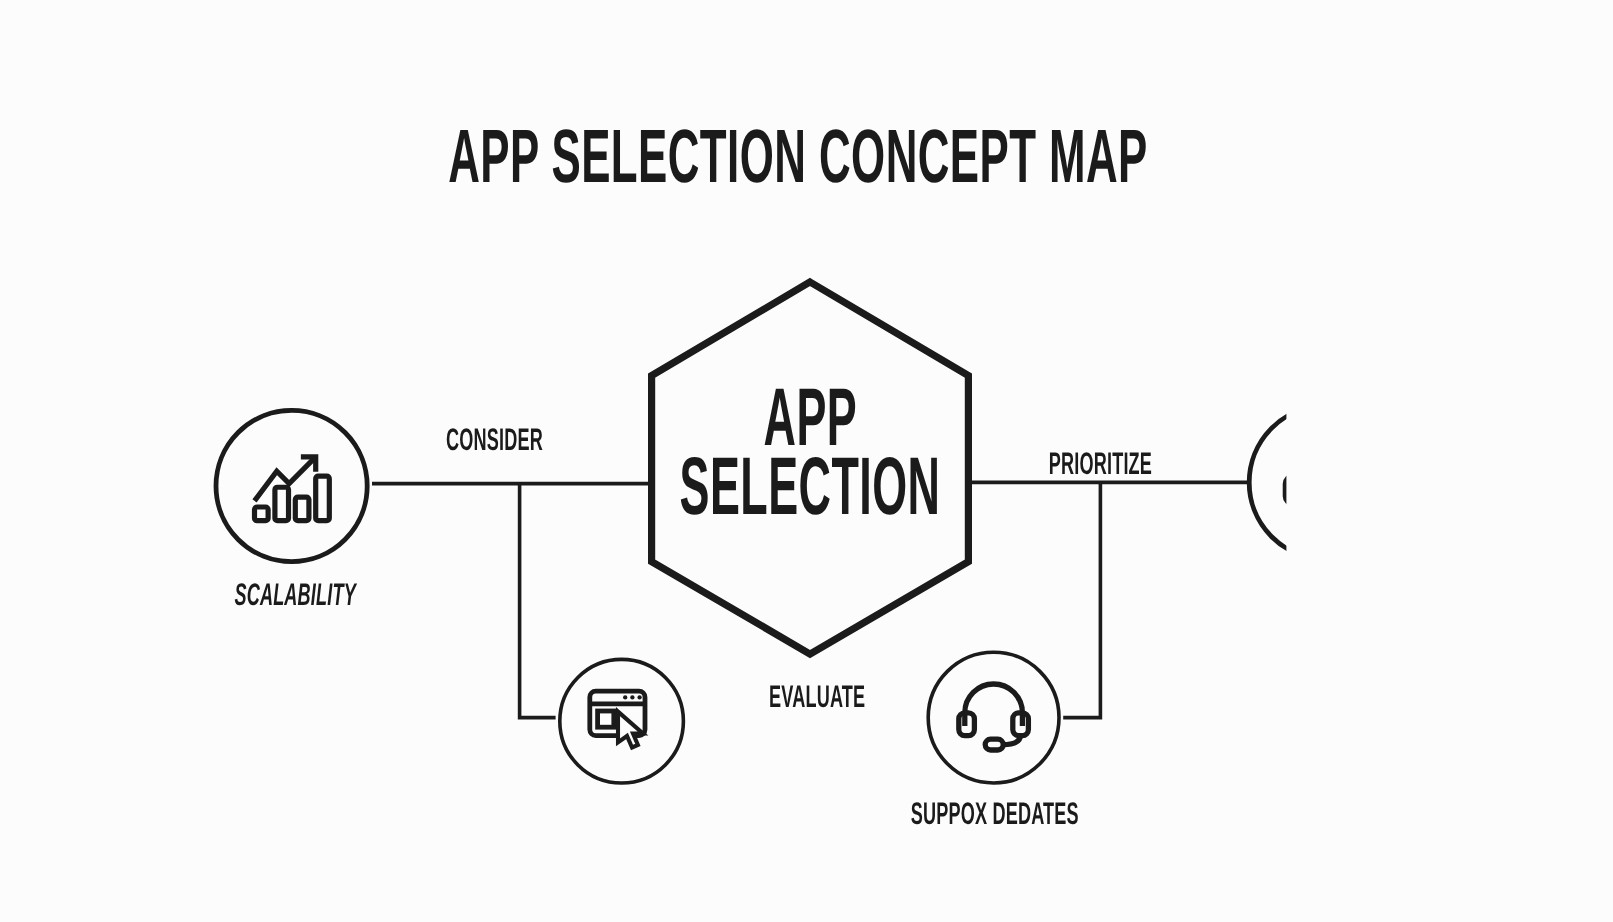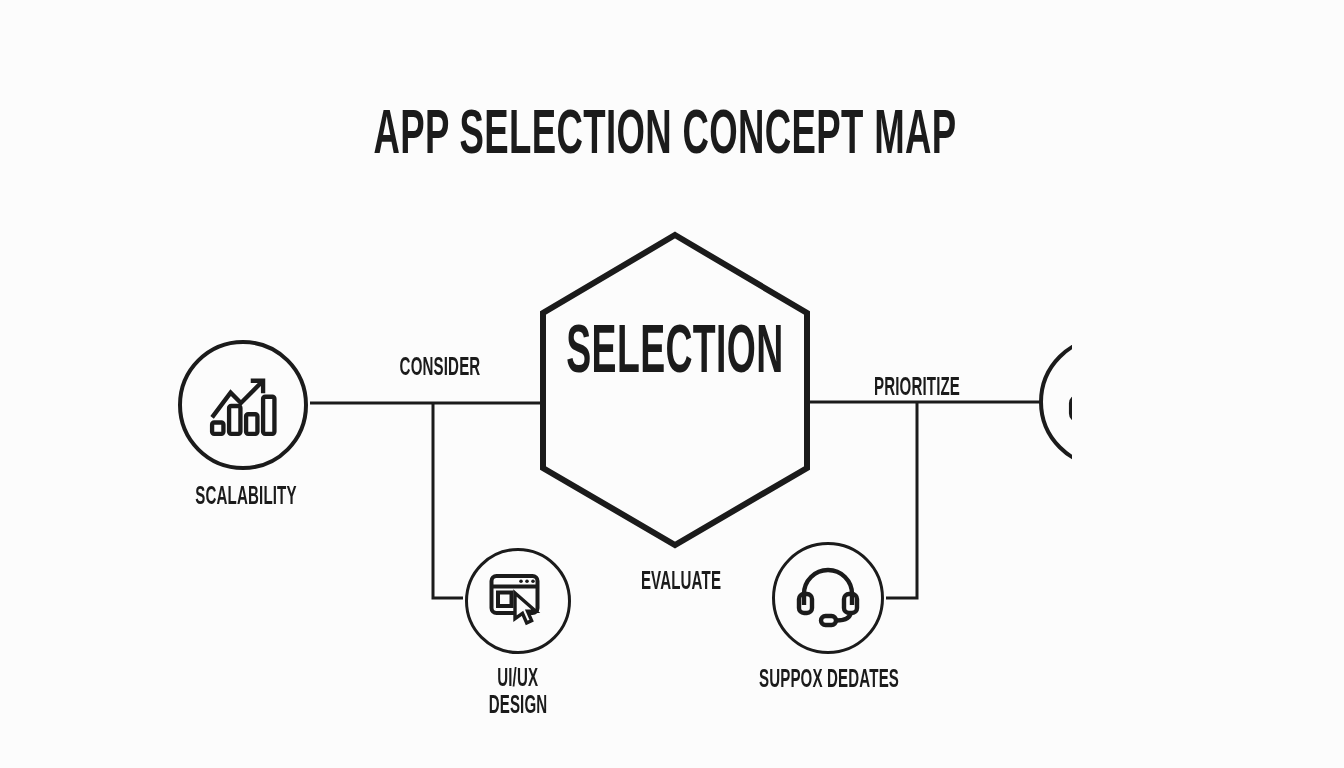--- a/index.html
+++ b/index.html
@@ -35,53 +35,50 @@
       <path d="M433 403 V598 H463"></path>
       <path d="M807 402 H1040"></path>
       <path d="M917 402 V598 H886"></path>
     </g>
     <polygon points="675,235 807,313 807,468 675,545 543,468 543,313" fill="#fcfcfc" stroke="#1b1b1b" stroke-width="6"></polygon>
   </svg>
 
   <h1 class="title"><span class="cond">APP SELECTION CONCEPT MAP</span></h1>
 
   <div class="hex-label">
+    <div><span class="cond cond-hex">APP</span></div>
     <div><span class="cond cond-hex">SELECTION</span></div>
   </div>
 
-  <div class="edge-label" style="left:440px;top:353px;"><span class="cond">CONSIDER</span></div>
+  <div class="edge-label" style="left:412px;top:353px;"><span class="cond">CONSIDER</span></div>
   <div class="edge-label" style="left:917px;top:353px;margin-top:20px;"><span class="cond">PRIORITIZE</span></div>
   <div class="edge-label" style="left:681px;top:567px;text-decoration:underline;"><span class="cond">EVALUATE</span></div>
 
   <div class="circle thick" style="left:178px;top:340px;width:130px;height:130px;">
     <svg width="68" height="64" viewBox="0 0 66 62" fill="none" stroke="#1b1b1b" stroke-width="4.2">
       <polyline points="3,43 21,19 31,29 52.5,7.5"></polyline>
       <polyline points="40.5,7.5 52.5,7.5 52.5,19.5"></polyline>
       <rect x="3" y="48" width="11" height="11" rx="2"></rect>
       <rect x="19.5" y="32" width="11" height="27" rx="2"></rect>
       <rect x="36" y="40" width="11" height="19" rx="2"></rect>
       <rect x="52.5" y="23" width="11" height="36" rx="2"></rect>
     </svg>
   </div>
-  <div class="node-label" style="left:246px;top:482px;"><span class="cond">SCALABILITY</span></div>
+  <div class="node-label" style="left:246px;top:482px;font-style:italic;"><span class="cond">SCALABILITY</span></div>
 
   <div class="circle thin" style="left:465px;top:548px;width:106px;height:106px;">
     <svg width="58" height="56" viewBox="0 0 58 56" fill="none" stroke="#1b1b1b" stroke-width="4">
       <rect x="2.5" y="3" width="46" height="37" rx="5"></rect>
       <line x1="2.5" y1="13.5" x2="48.5" y2="13.5"></line>
       <circle cx="32" cy="8.2" r="1.8" fill="#1b1b1b" stroke="none"></circle>
       <circle cx="38" cy="8.2" r="1.8" fill="#1b1b1b" stroke="none"></circle>
       <circle cx="44" cy="8.2" r="1.8" fill="#1b1b1b" stroke="none"></circle>
       <rect x="9" y="19.5" width="13.5" height="13.5"></rect>
       <polygon points="26,20 26,45.6 33.5,40.3 37.7,49.9 42.6,47.7 38.5,38.2 46.8,38.2" fill="#fcfcfc" stroke-width="3.4"></polygon>
     </svg>
-  </div>
-  <div class="node-label" style="left:518px;top:664px;">
-    <div><span class="cond">UI/UX</span></div>
-    <div><span class="cond">DESIGN</span></div>
   </div>
 
   <div class="circle thick" style="left:1039px;top:336px;width:132px;height:132px;">
     <svg width="74" height="72" viewBox="0 0 64 62" fill="none" stroke="#1b1b1b" stroke-width="4.4">
       <path d="M8 38 V27 A24 24 0 0 1 56 27 V38"></path>
       <rect x="3" y="27" width="13" height="19" rx="5"></rect>
       <rect x="48" y="27" width="13" height="19" rx="5"></rect>
       <path d="M54.5 45 C54.5 52 48 53.5 40 53.5"></path>
       <rect x="25" y="49" width="15" height="9" rx="4.5"></rect>
     </svg>

